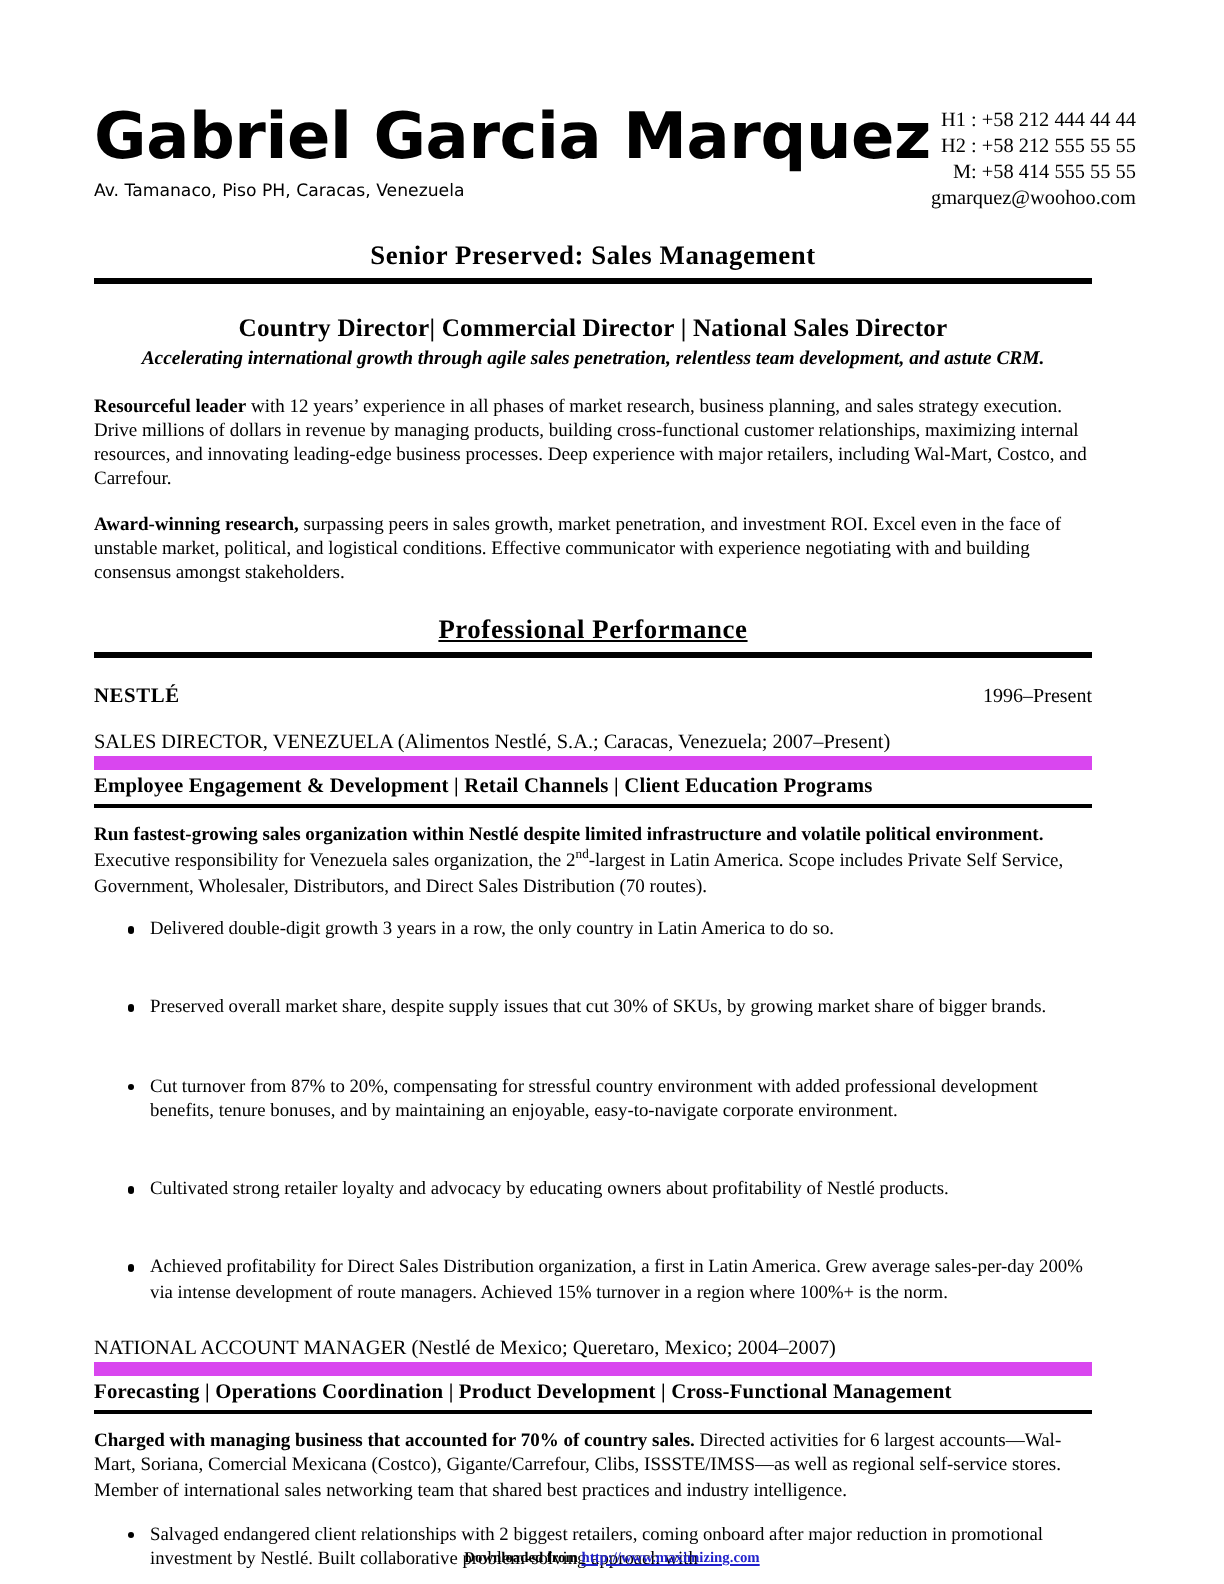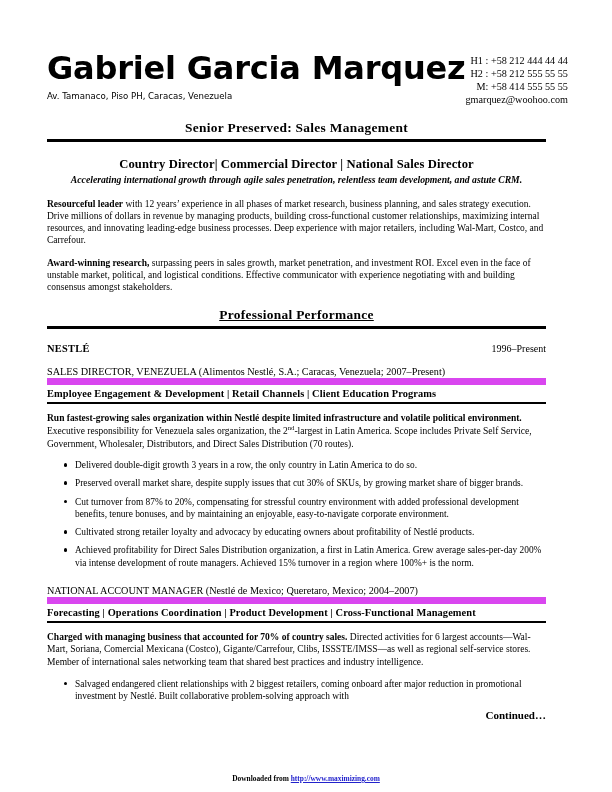--- a/index.html
+++ b/index.html
@@ -140,21 +140,21 @@
     list-style: none;
     margin: 0;
     padding: 0;
     margin-top: 6px;
   }
   ul.bullets li {
     position: relative;
     font-size: 9.4px;
     line-height: 1.3;
     padding-left: 28px;
-    margin-top: 6px;
+    margin-top: 27px;
   }
   ul.bullets li:first-child { margin-top: 2px; }
   ul.bullets li::before {
     content: "";
     position: absolute;
     left: 17px;
     top: 4px;
     width: 3.4px;
     height: 3.4px;
     background: #000;

